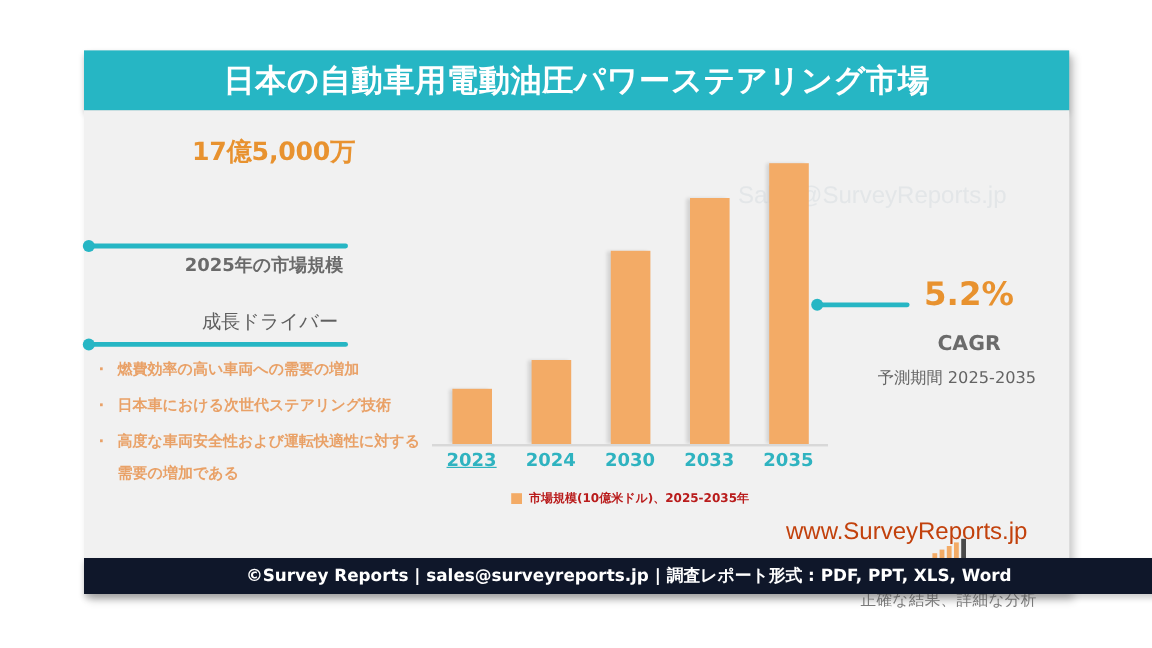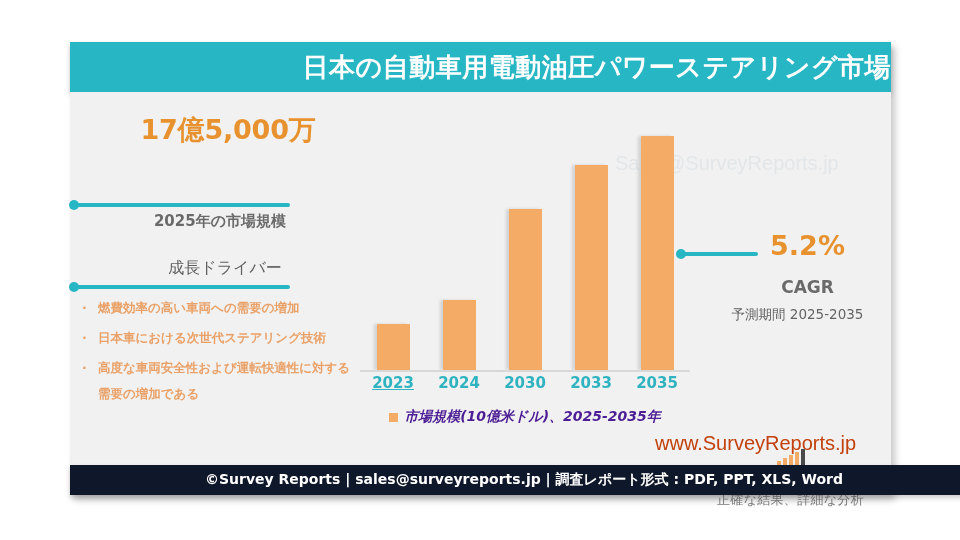--- a/index.html
+++ b/index.html
@@ -18,21 +18,21 @@
     width:821px;height:453px;
     background:#f1f1f1;
     box-shadow:4px 5px 7px rgba(0,0,0,.22);
   }
 
   
   #title-bar{
     position:absolute;left:0;top:0;
     width:821px;height:50px;
     background:#26b6c4;
-    display:flex;align-items:center;justify-content:flex-end;
+    display:flex;align-items:center;justify-content:center;
     box-shadow:0 3px 5px rgba(0,0,0,.18);
   }
   #title-text{
     color:#ffffff;
     font-size:26px;
     font-weight:bold;
     letter-spacing:.5px;
     white-space:nowrap;
   }
 
@@ -46,21 +46,21 @@
   
   #left-col{
     position:absolute;left:0;top:0;
     width:290px;height:373px;
   }
   #market-size-value{
     position:absolute;left:38px;top:20px;
     width:240px;
     text-align:center;
     color:#e8922f;
-    font-size:27px;
+    font-size:21px;
     font-weight:bold;
     letter-spacing:-.2px;
   }
   .divider{
     position:absolute;
     height:4px;
     background:#26b6c4;
     border-radius:2px;
   }
   .divider .dot{
@@ -136,21 +136,21 @@
   #legend{
     position:absolute;left:0;top:316px;
     width:330px;
     display:flex;align-items:center;justify-content:center;
     gap:6px;
   }
   #legend-marker{
     width:9px;height:9px;background:#f3ab66;display:inline-block;
   }
   #legend-label{
-    color:#4c1d95;font-size:14px;font-weight:bold;white-space:nowrap;font-style:italic;
+    color:#b91c1c;font-size:10px;font-weight:bold;white-space:nowrap;
   }
 
   
   #right-col{
     position:absolute;left:620px;top:0;
     width:201px;height:373px;
   }
   #cagr-connector{
     position:absolute;left:-10px;top:160px;
     width:78px;height:4px;background:#26b6c4;border-radius:2px;

